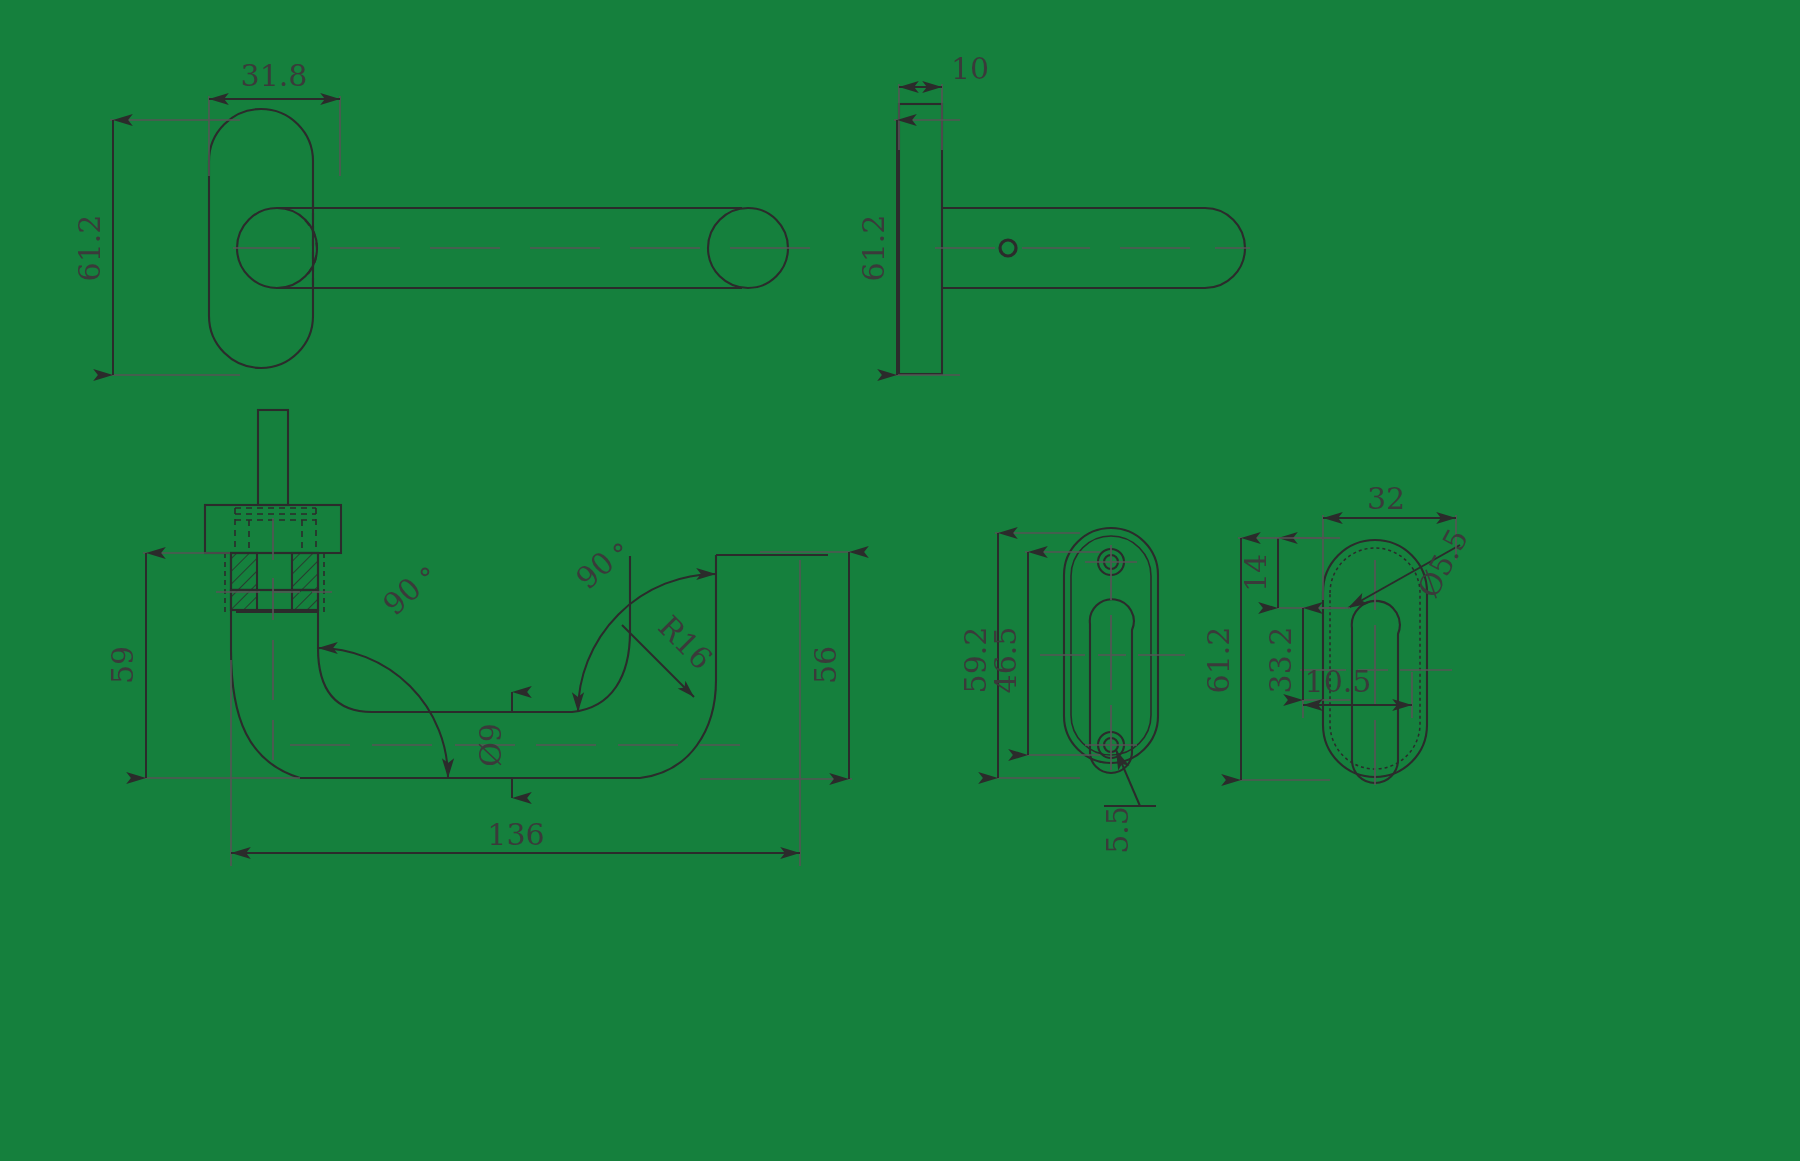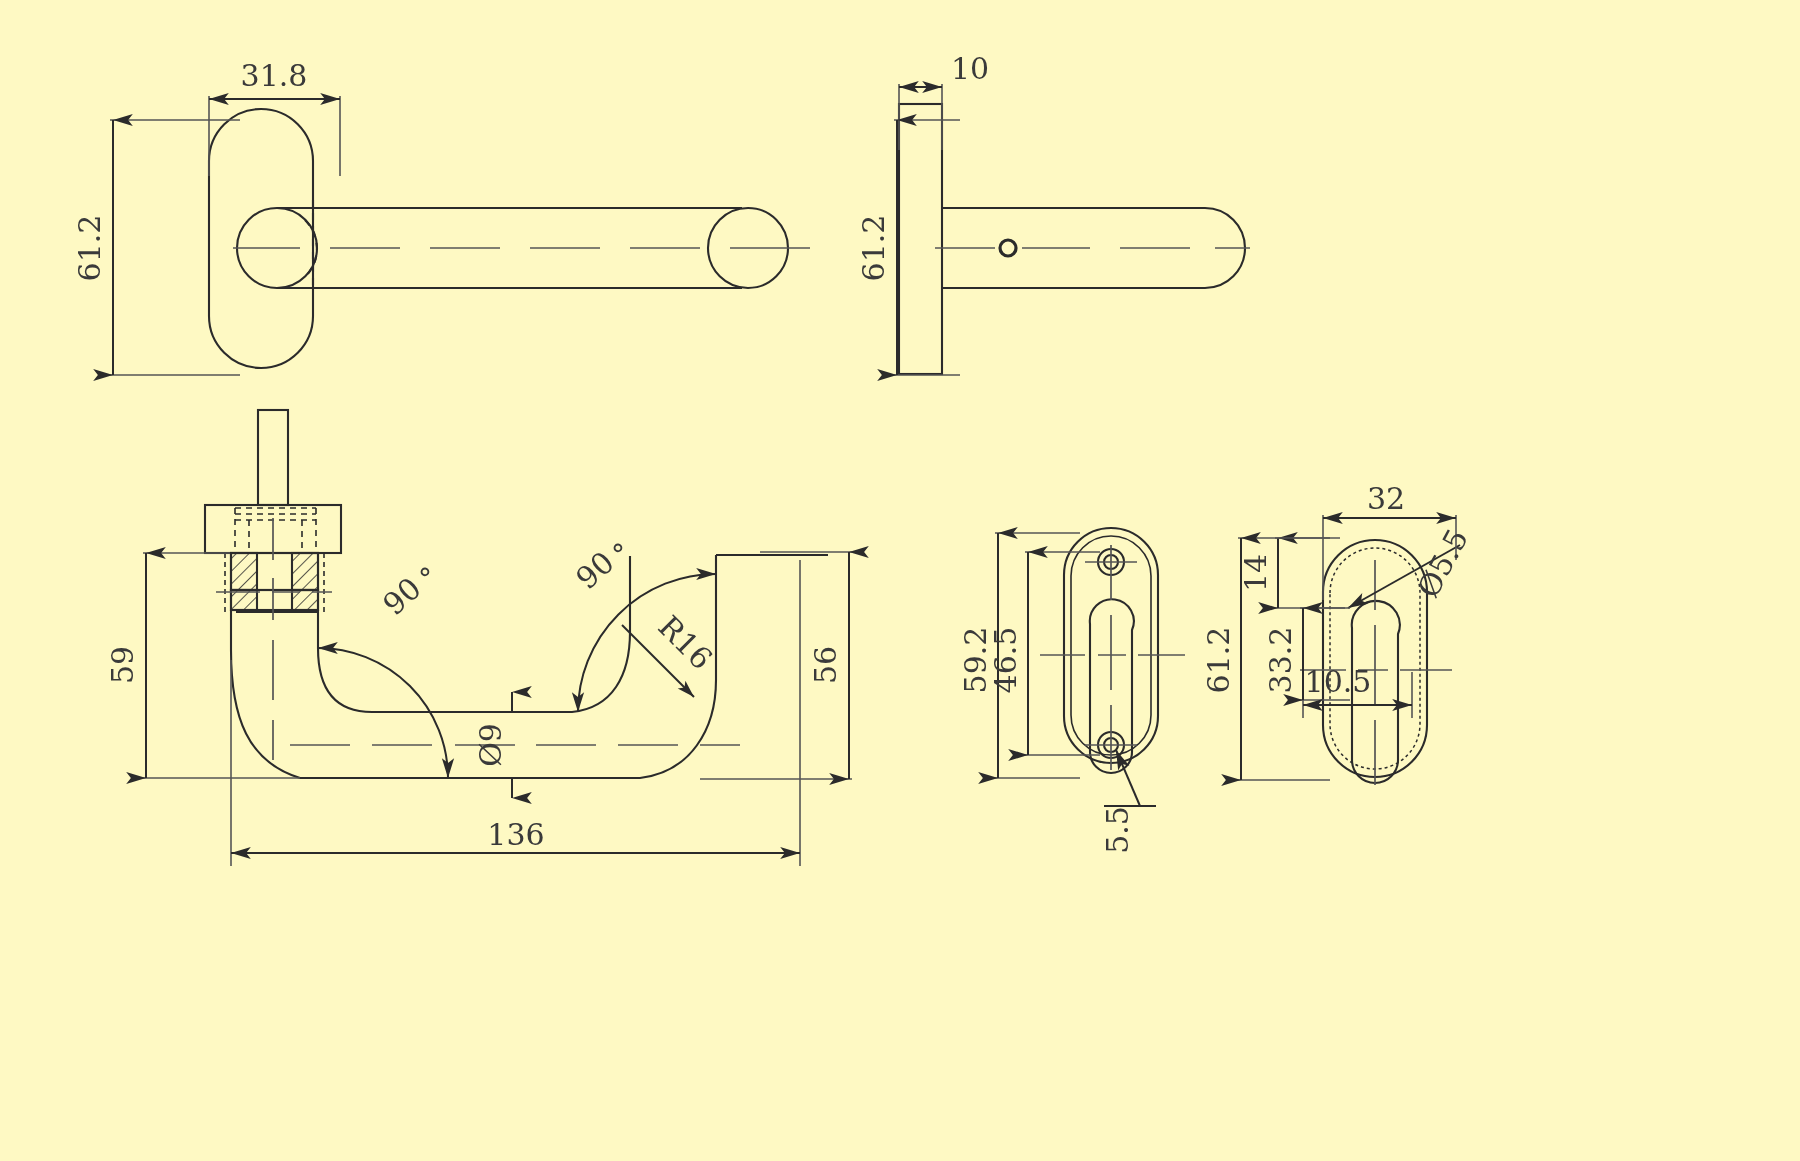--- a/index.html
+++ b/index.html
@@ -1,18 +1,18 @@
 <!DOCTYPE html>
 <html><head>
 <meta charset="utf-8">
 <style>
   html,body{margin:0;padding:0;background:#ffffff;}
   body{width:1800px;height:1161px;overflow:hidden;
        font-family:"DejaVu Serif", serif;}
-  #sheet{position:relative;width:1800px;height:1161px;background:#fef9c3;}
+  #sheet{position:relative;width:1800px;height:1161px;background:#15803d;}
   svg{position:absolute;left:0;top:0;}
   .dimtxt{font-family:"DejaVu Serif", serif;font-size:30px;fill:#3a3a3a;}
   .deg{font-family:"DejaVu Serif", serif;font-size:28px;fill:#3a3a3a;}
 </style>
 </head>
 <body>
 
 <div id="sheet">
 
 <svg width="1800" height="1161" viewBox="0 0 1800 1161">

